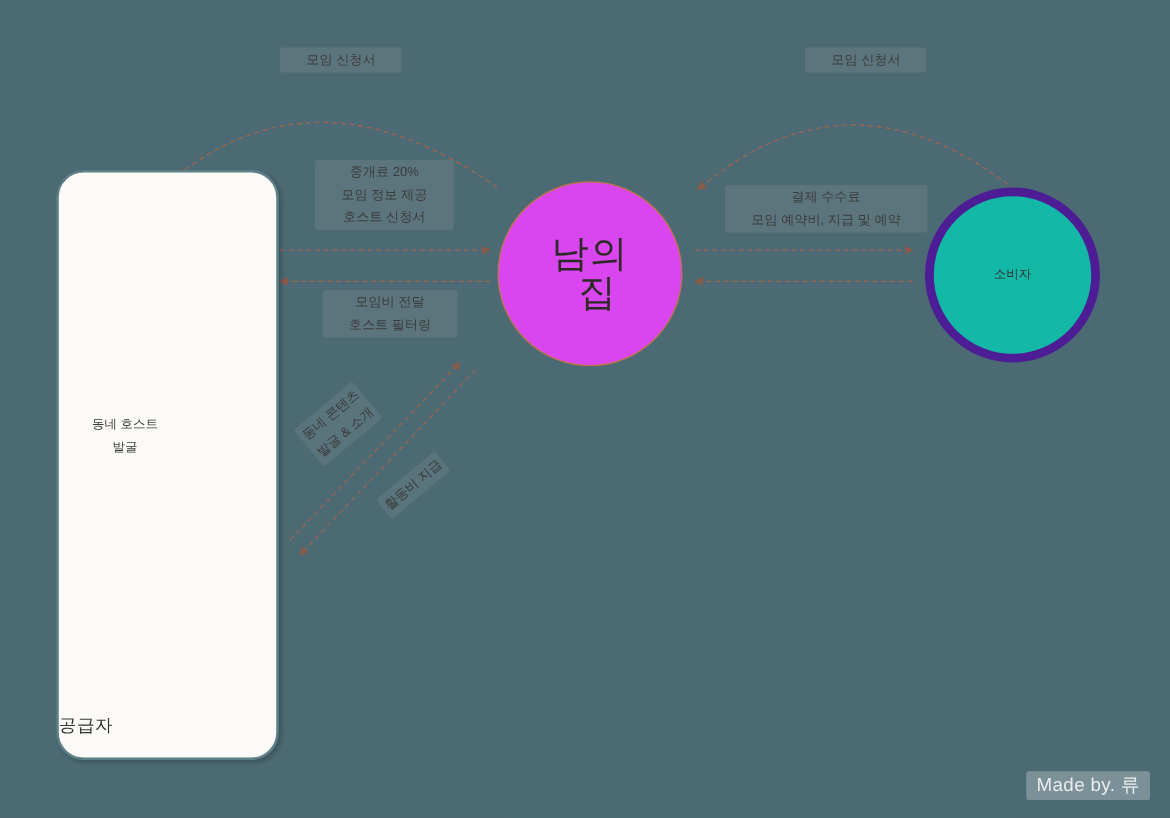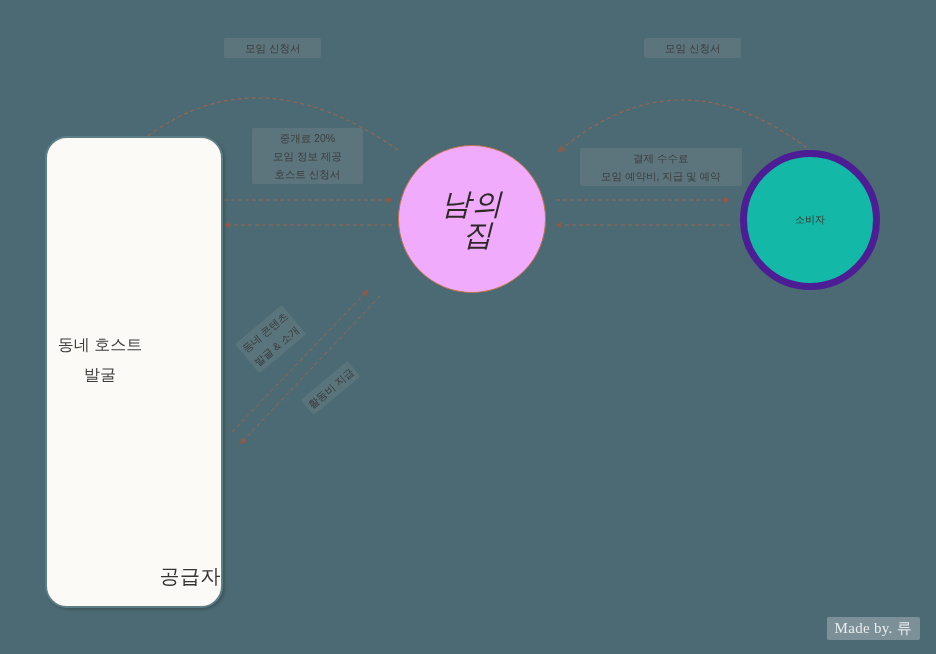--- a/index.html
+++ b/index.html
@@ -36,22 +36,22 @@
     background: #fbfaf7;
     border: 2px solid #5d7f87;
     border-radius: 22px;
     box-shadow: 2px 2px 3px rgba(0,0,0,0.18);
   }
   .supplier-label {
     position: absolute;
     left: 0;
     right: 0;
     bottom: 16px;
-    text-align: right;
-    font-size: 20px;
+    text-align: left;
+    font-size: 14px;
     color: #343434;
     letter-spacing: 0.5px;
   }
 
   
   .circle {
     position: absolute;
     border-radius: 50%;
     display: flex;
     align-items: center;
@@ -77,23 +77,22 @@
     height: 128px;
     background: #eec9c6;
     border: 1px solid #c2a09c;
     font-size: 13.5px;
   }
   .c-center {
     left: 398px;
     top: 145px;
     width: 148px;
     height: 148px;
-    background: #f0abfc;
+    background: #d946ef;
     border: 1px solid #c1764a;
-    font-style: italic;
   }
   .c-consumer {
     left: 740px;
     top: 150px;
     width: 140px;
     height: 140px;
     background: #14b8a6;
     border: 7px solid #4c1d95;
     font-size: 10px;
   }
@@ -130,39 +129,38 @@
     text-align: center;
     white-space: nowrap;
     background: rgba(150,160,158,0.20);
     padding: 1px 3px;
     border-radius: 2px;
   }
   .rot-up   { transform: rotate(-40deg); transform-origin: center center; }
 
   .inner-note {
     position: absolute;
-    font-size: 16px;
+    font-size: 10px;
     line-height: 1.9;
     color: #3a3a3a;
     text-align: center;
     white-space: nowrap;
   }
 
   
   .watermark {
     position: absolute;
     right: 16px;
     bottom: 14px;
     font-size: 15px;
     color: #e8eced;
     background: rgba(190,200,202,0.42);
     padding: 2px 8px;
     border-radius: 2px;
     letter-spacing: 0.3px;
-    font-family: Liberation Serif, serif;
   }
 </style>
 </head>
 <body>
 
 <div id="canvas">
 
   <svg class="layer" viewBox="0 0 936 654">
     <defs>
       <marker id="ah" viewBox="0 0 10 10" refX="9" refY="5" markerWidth="7" markerHeight="7" orient="auto-start-reverse">
@@ -213,20 +211,24 @@
   <div class="circle c-consumer">
     <span>소비자</span>
   </div>
 
   <div class="flow-label" style="left:252px; top:128px;">
     <div>중개료 20%</div>
     <div>모임 정보 제공</div>
     <div>호스트 신청서</div>
   </div>
 
+  <div class="flow-label" style="left:258px; top:232px;">
+    <div>모임비 전달</div>
+    <div>호스트 필터링</div>
+  </div>
 
   <div class="flow-label" style="left:580px; top:148px;">
     <div>결제 수수료</div>
     <div>모임 예약비, 지급 및 예약</div>
   </div>
 
 
   <div class="flow-label" style="left:224px; top:38px;">
     <div>모임 신청서</div>
   </div>

